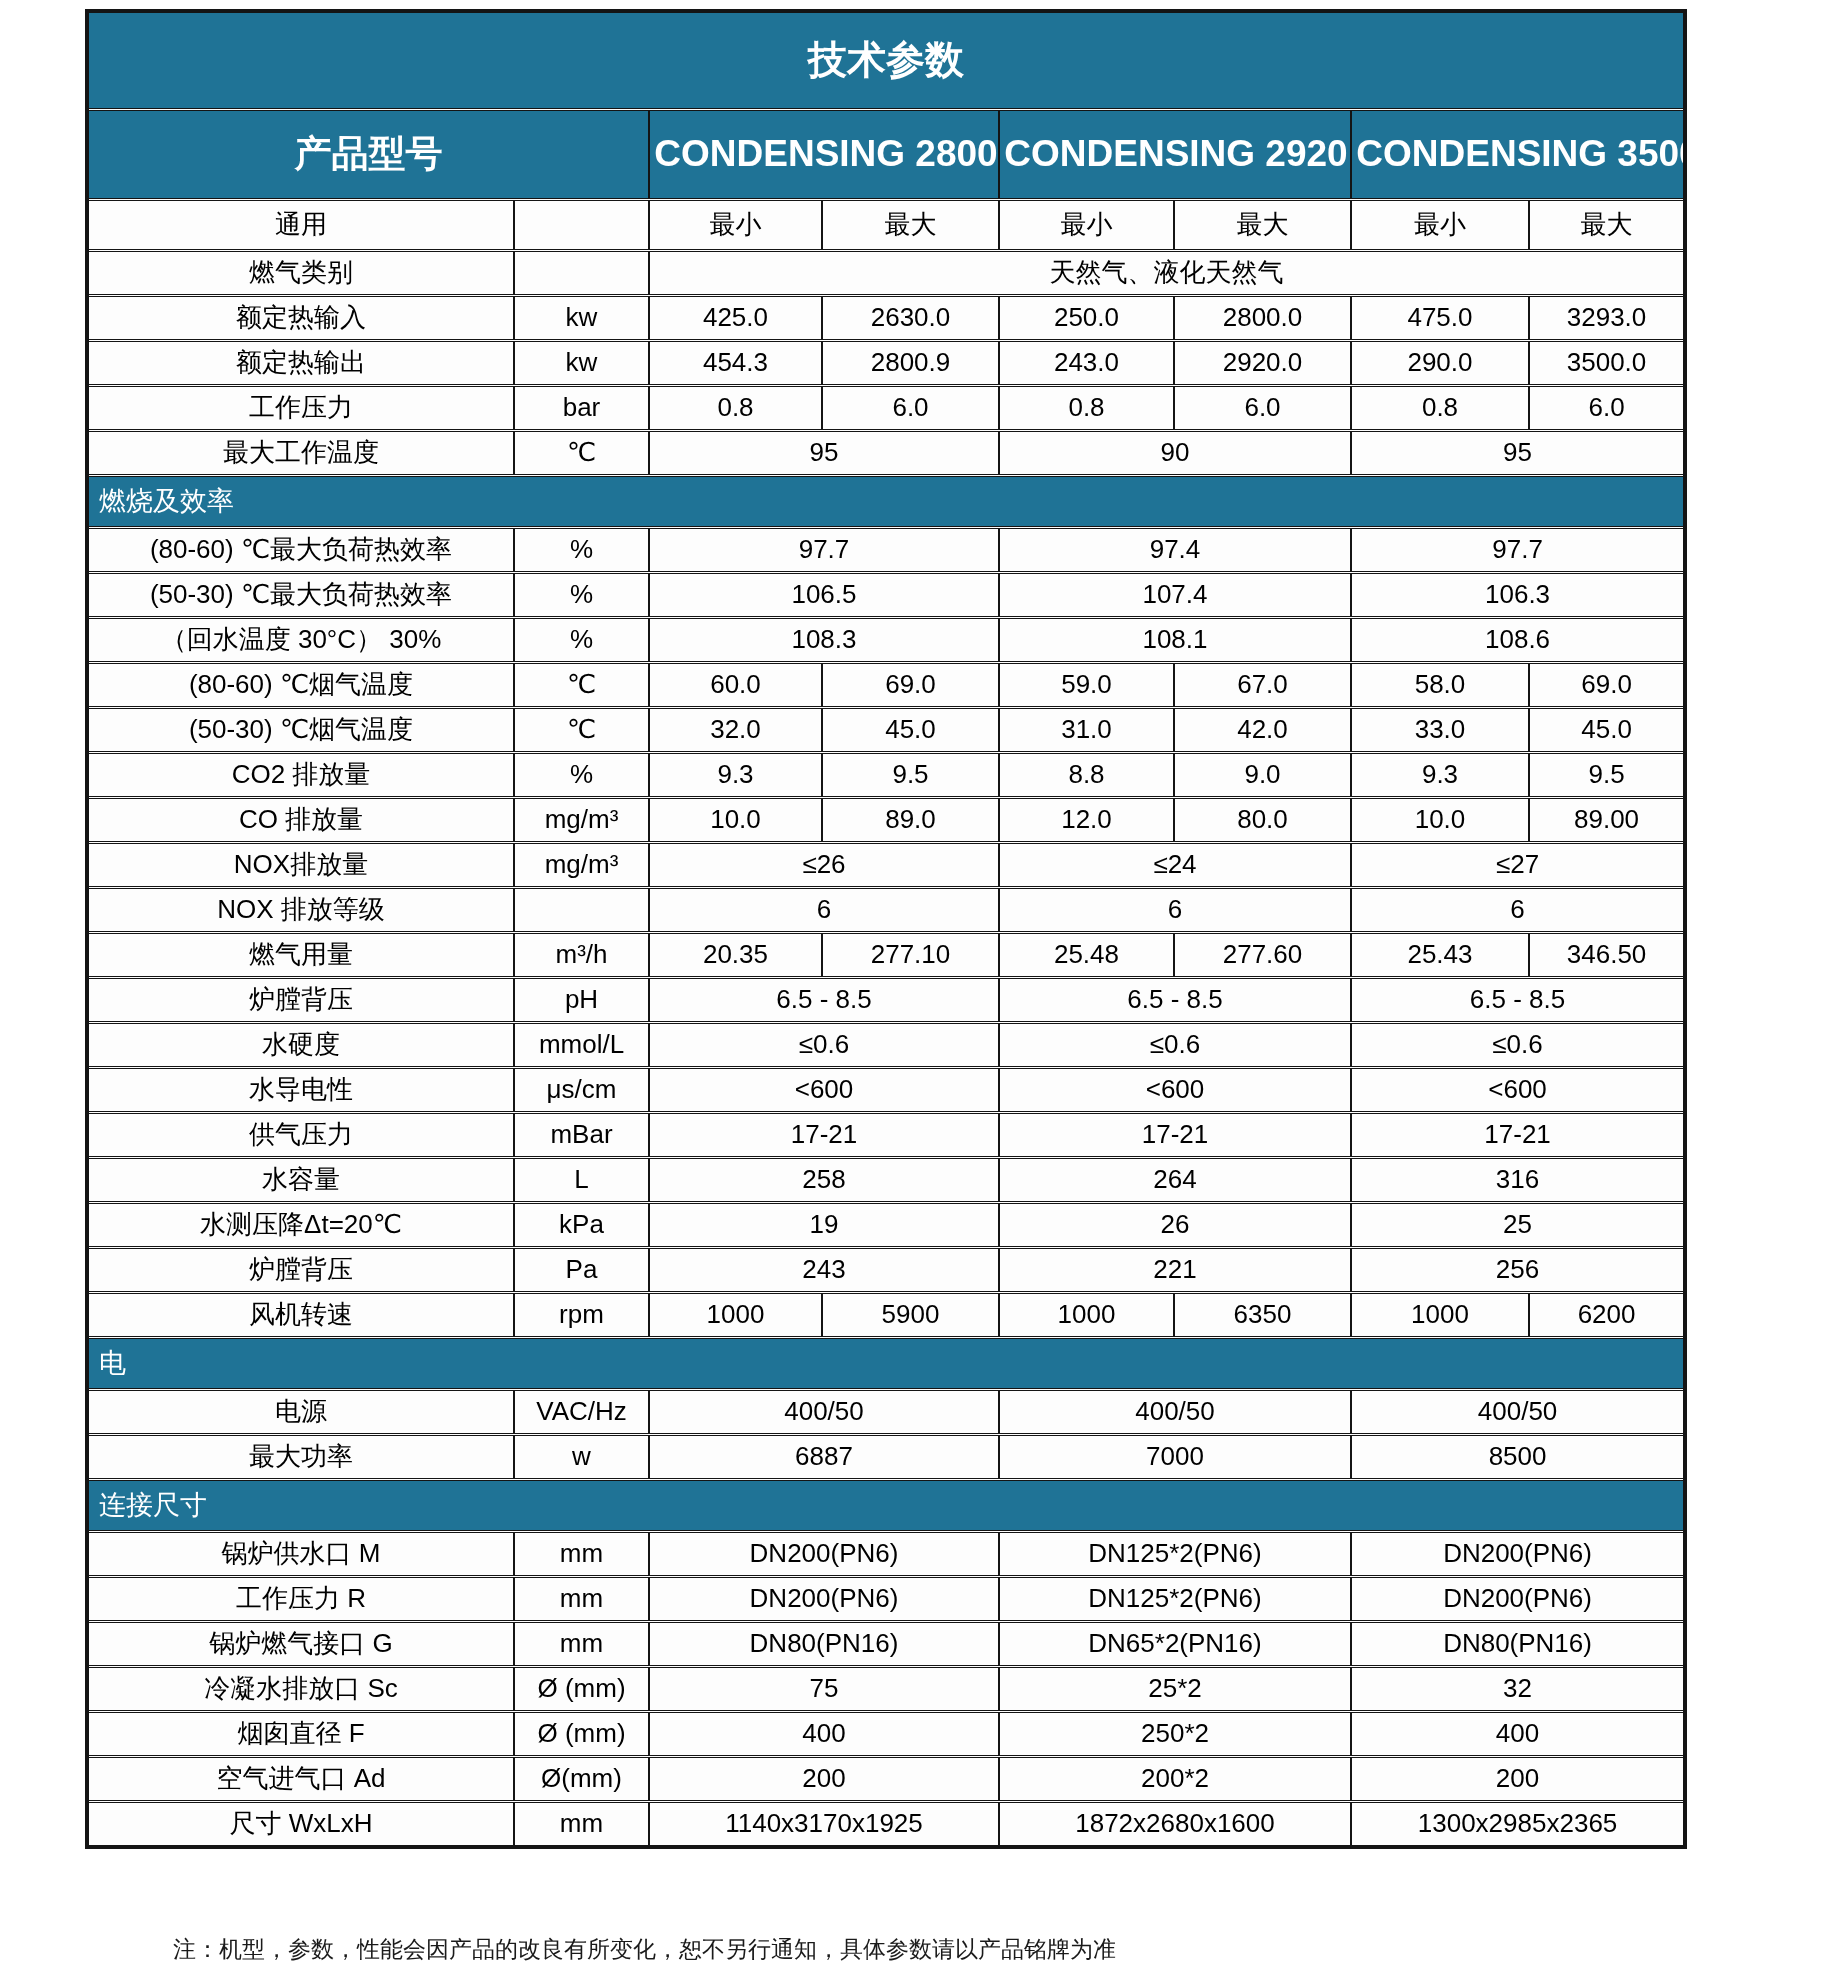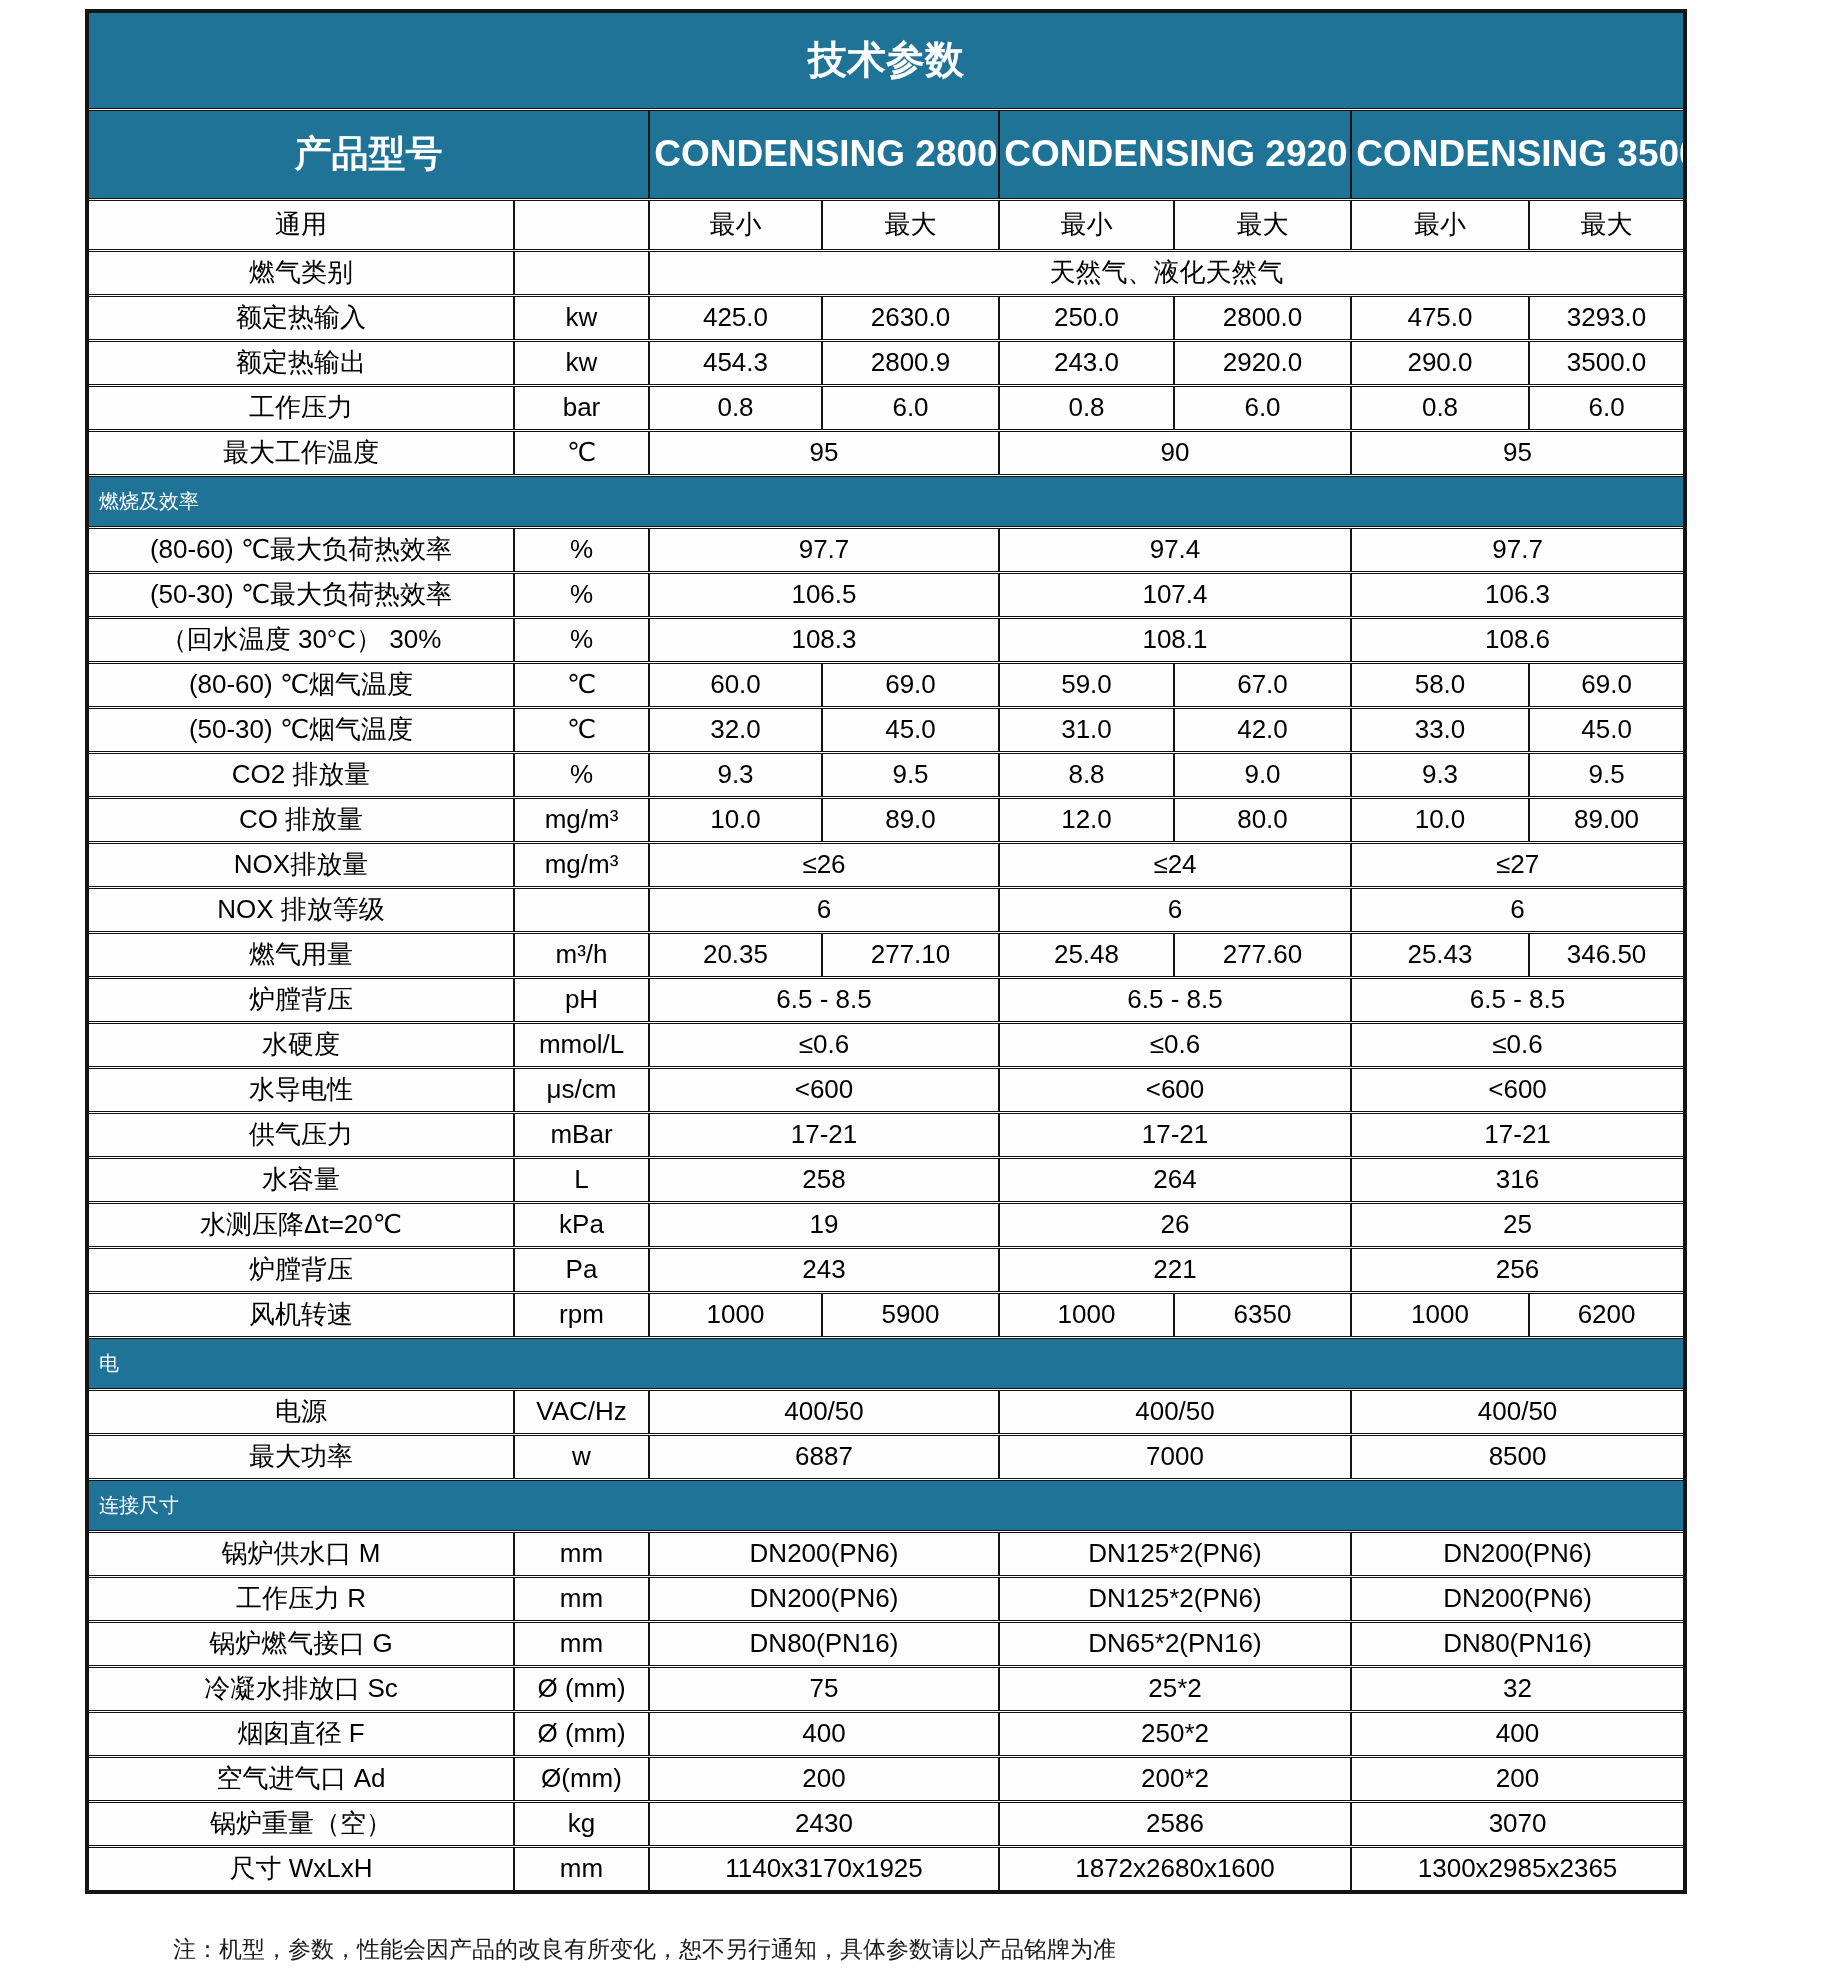--- a/index.html
+++ b/index.html
@@ -21,21 +21,21 @@
   tr.title-row td{
     background:var(--accent);color:#fff;font-weight:bold;font-size:39px;height:95px;
   }
   tr.header-row td{
     background:var(--accent);color:#fff;font-weight:bold;font-size:37px;height:87px;
   }
   tr.subheader-row td{height:48px}
   tr.data-row td{height:42px}
   tr.section-row td{
     background:var(--accent);color:#fff;text-align:left;padding-left:10px;
-    height:49px;font-size:20px;
+    height:49px;font-size:27px;
   }
   td.label{text-align:left;padding-left:10px}
   .footnote{
     position:absolute;left:173px;top:1934px;font-size:23px;color:#1a1a1a;white-space:nowrap;
   }
 </style>
 </head>
 <body>
 
 <table class="spec">
@@ -316,27 +316,20 @@
         <td class="value" colspan="2">400</td>
       </tr>
       <tr class="data-row">
         <td class="label">空气进气口 Ad</td>
         <td class="unit">Ø(mm)</td>
         <td class="value" colspan="2">200</td>
         <td class="value" colspan="2">200*2</td>
         <td class="value" colspan="2">200</td>
       </tr>
       <tr class="data-row">
-        <td class="label">锅炉重量（空）</td>
-        <td class="unit">kg</td>
-        <td class="value" colspan="2">2430</td>
-        <td class="value" colspan="2">2586</td>
-        <td class="value" colspan="2">3070</td>
-      </tr>
-      <tr class="data-row">
         <td class="label">尺寸 WxLxH</td>
         <td class="unit">mm</td>
         <td class="value" colspan="2">1140x3170x1925</td>
         <td class="value" colspan="2">1872x2680x1600</td>
         <td class="value" colspan="2">1300x2985x2365</td>
       </tr>
     </tbody>
 </table>
 
 <div class="footnote">注：机型，参数，性能会因产品的改良有所变化，恕不另行通知，具体参数请以产品铭牌为准</div>

